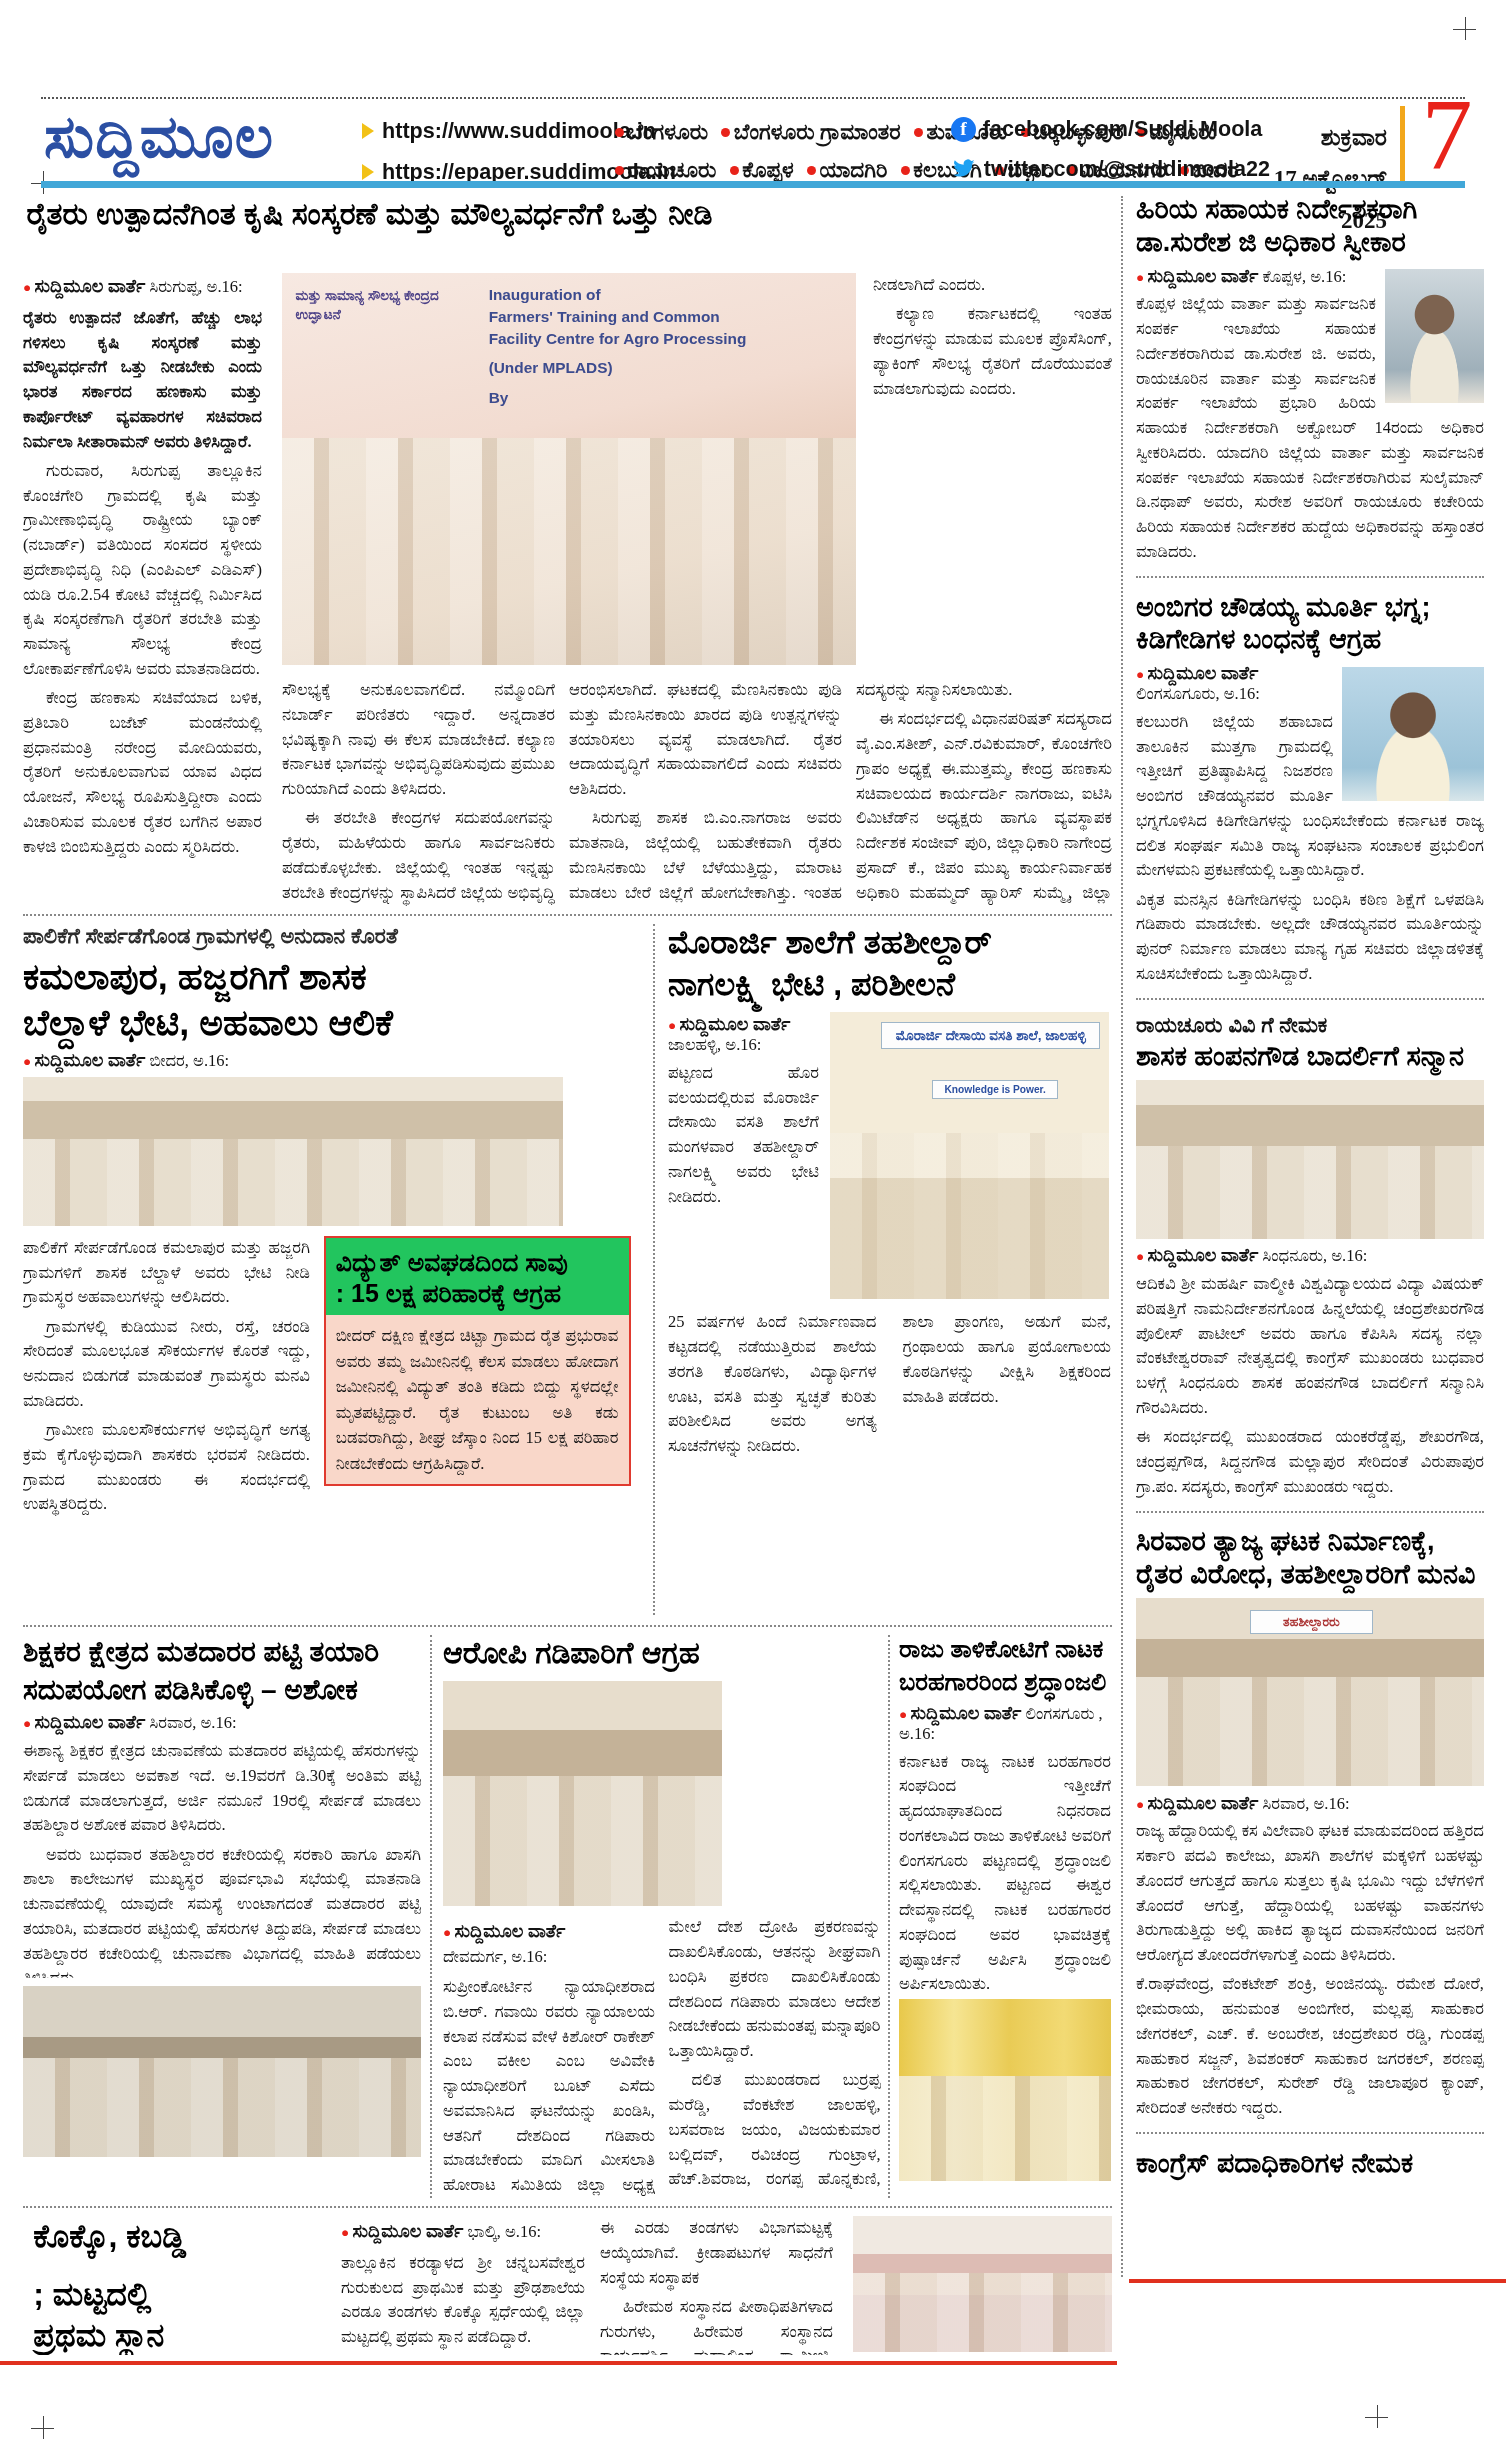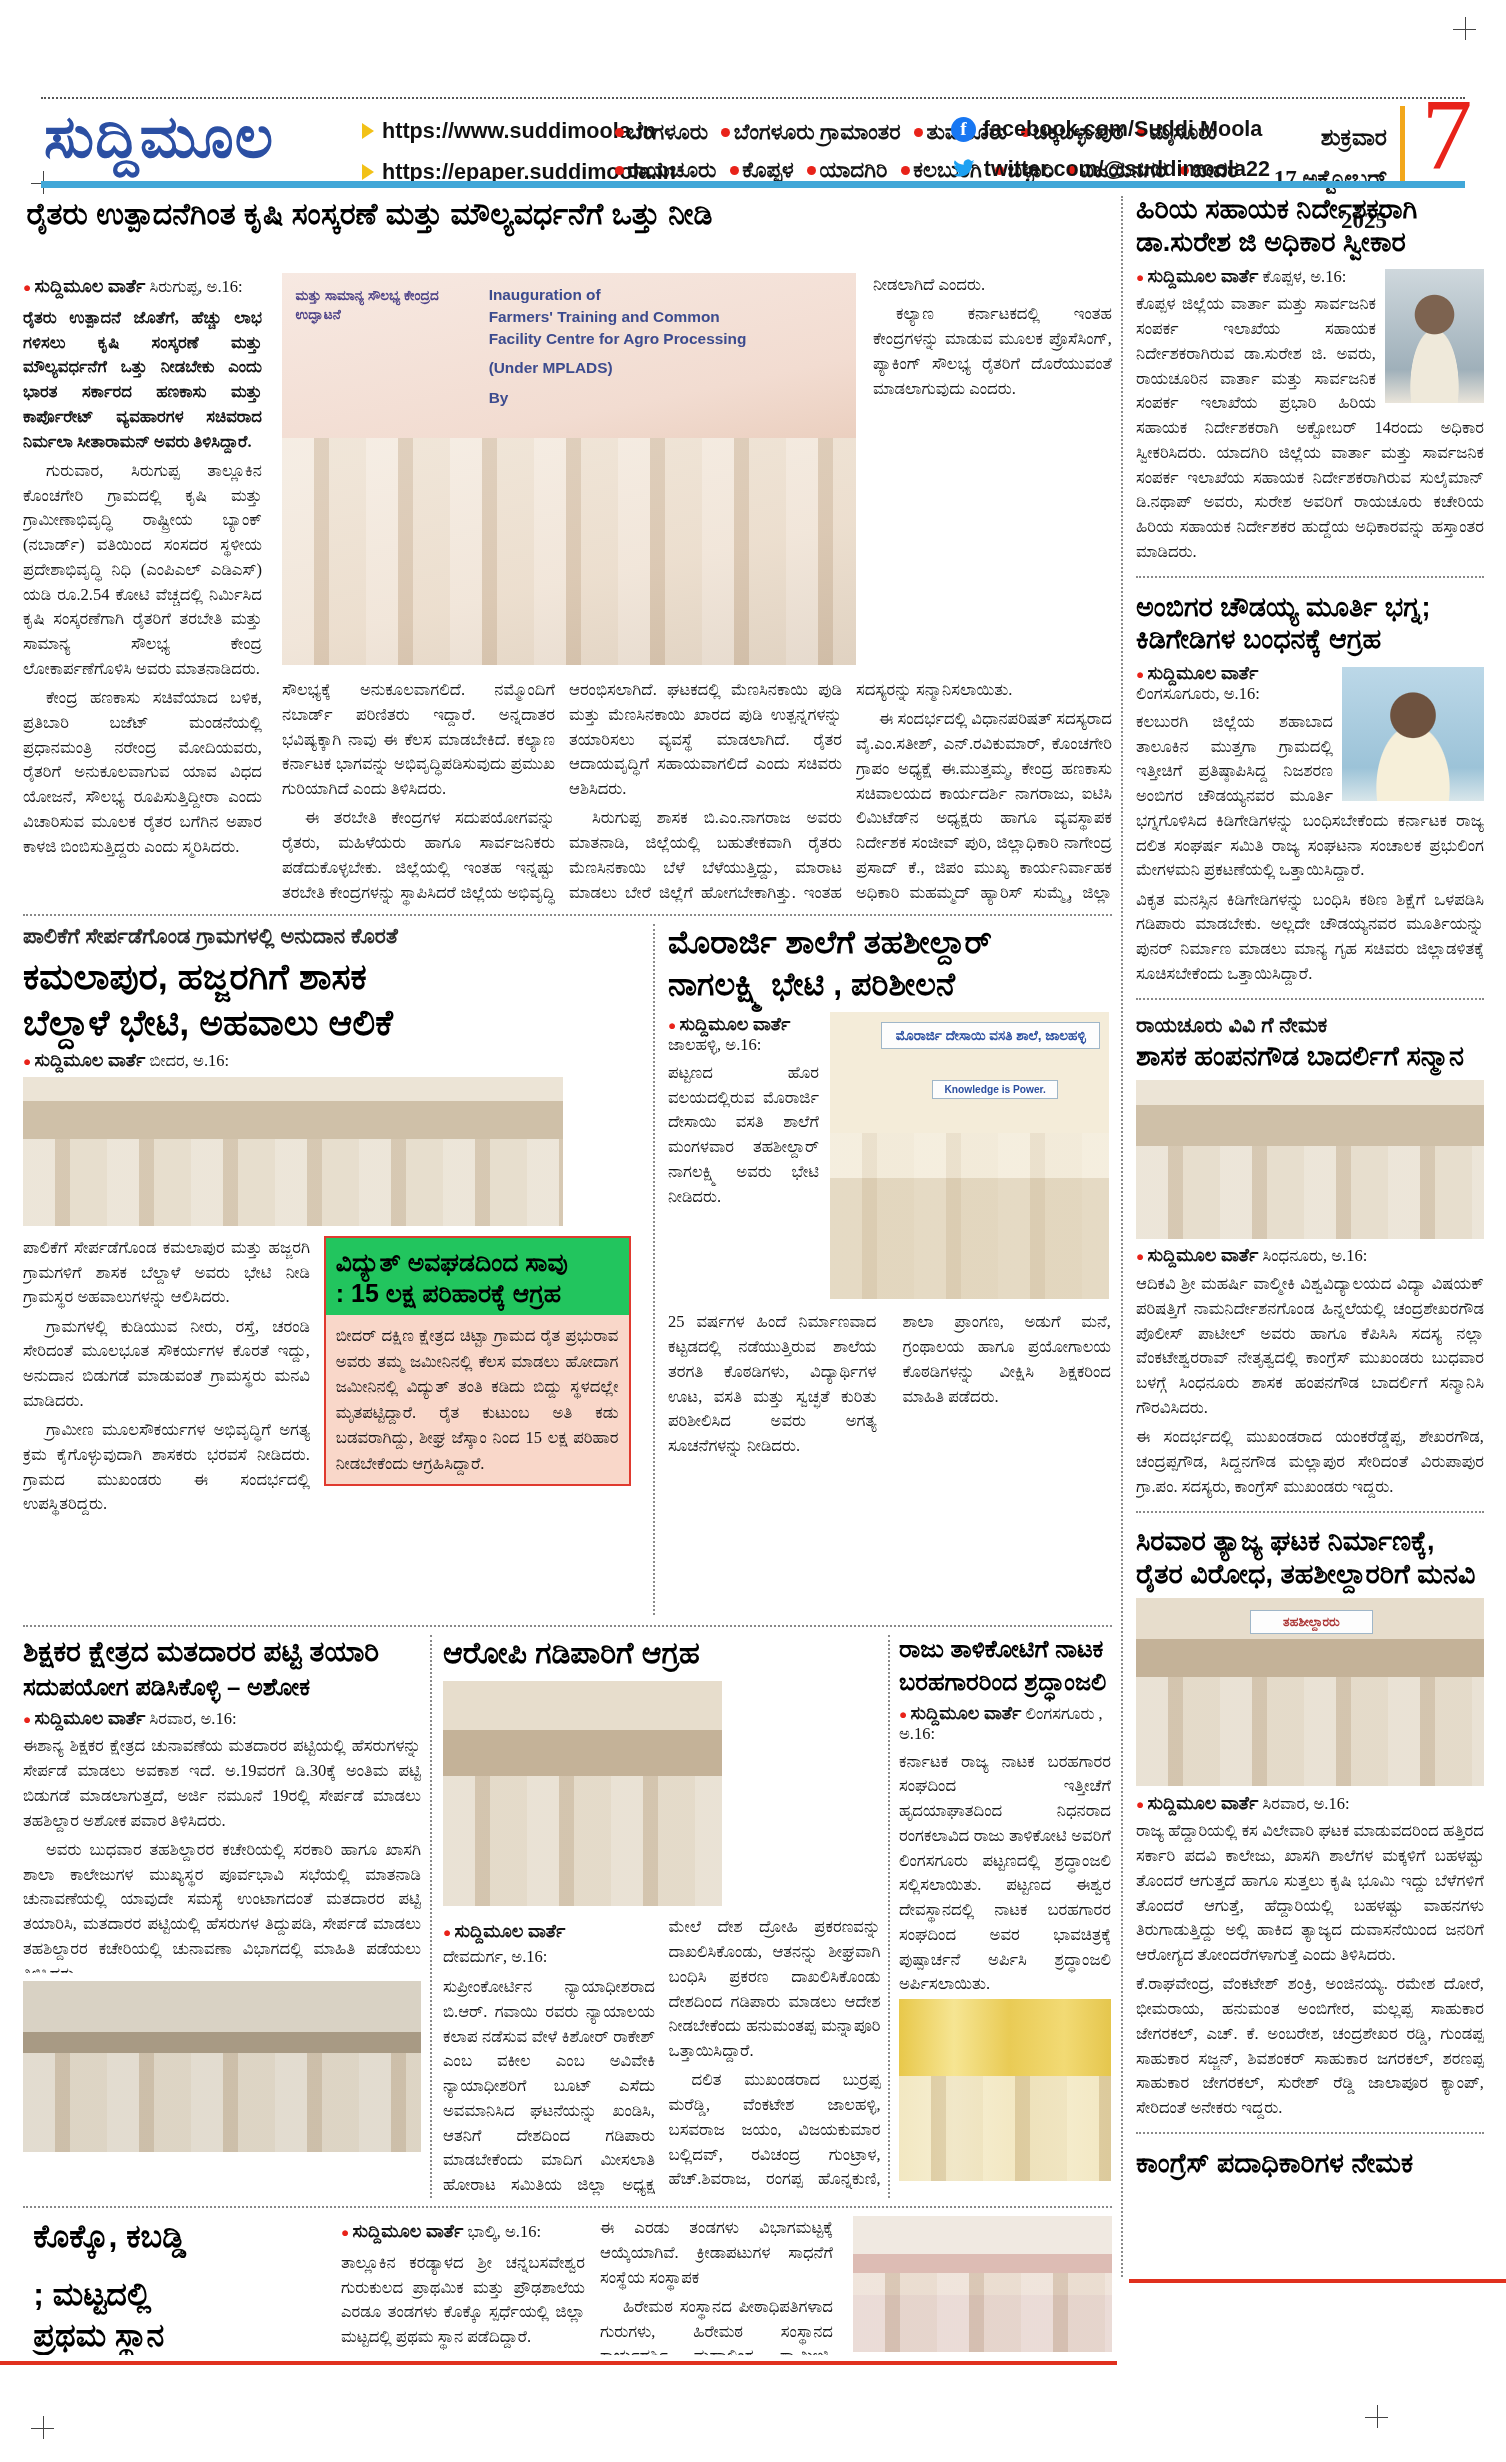--- a/index.html
+++ b/index.html
@@ -238,21 +238,21 @@
       <div class="body-txt" style="width:213px">
         <p class="noind">ಶಾಲಾ ಪ್ರಾಂಗಣ, ಅಡುಗೆ ಮನೆ, ಗ್ರಂಥಾಲಯ ಹಾಗೂ ಪ್ರಯೋಗಾಲಯ ಕೊಠಡಿಗಳನ್ನು ವೀಕ್ಷಿಸಿ ಶಿಕ್ಷಕರಿಂದ ಮಾಹಿತಿ ಪಡೆದರು.</p>
       </div>
     </div>
   </section>
 
   <div class="dotted-h abs" style="left:23px;top:1625px;width:1089px"></div>
 
   <section class="abs" style="left:23px;top:1635px;width:398px;height:563px;overflow:hidden">
     <h2 class="hl" style="font-size:28px;margin:0">ಶಿಕ್ಷಕರ ಕ್ಷೇತ್ರದ ಮತದಾರರ ಪಟ್ಟಿ ತಯಾರಿ</h2>
-    <h2 class="hl" style="font-size:24px;margin:4.5px 0 6.8px">ಸದುಪಯೋಗ ಪಡಿಸಿಕೊಳ್ಳಿ – ಅಶೋಕ</h2>
+    <h2 class="hl" style="font-size:28px;margin:4.5px 0 6.8px">ಸದುಪಯೋಗ ಪಡಿಸಿಕೊಳ್ಳಿ – ಅಶೋಕ</h2>
     <div class="byline">
       <span class="bdot">●</span><b>ಸುದ್ದಿಮೂಲ ವಾರ್ತೆ</b>
       <span>ಸಿರವಾರ, ಅ.16:</span>
     </div>
     <div class="body-txt" style="height:239px;overflow:hidden">
       <p class="noind">ಈಶಾನ್ಯ ಶಿಕ್ಷಕರ ಕ್ಷೇತ್ರದ ಚುನಾವಣೆಯ ಮತದಾರರ ಪಟ್ಟಿಯಲ್ಲಿ ಹೆಸರುಗಳನ್ನು ಸೇರ್ಪಡೆ ಮಾಡಲು ಅವಕಾಶ ಇದೆ. ಅ.19ವರಗೆ ಡಿ.30ಕ್ಕೆ ಅಂತಿಮ ಪಟ್ಟಿ ಬಿಡುಗಡೆ ಮಾಡಲಾಗುತ್ತದೆ, ಅರ್ಜಿ ನಮೂನೆ 19ರಲ್ಲಿ ಸೇರ್ಪಡೆ ಮಾಡಲು ತಹಶಿಲ್ದಾರ ಅಶೋಕ ಪವಾರ ತಿಳಿಸಿದರು.</p>
       <p>ಅವರು ಬುಧವಾರ ತಹಶಿಲ್ದಾರರ ಕಚೇರಿಯಲ್ಲಿ ಸರಕಾರಿ ಹಾಗೂ ಖಾಸಗಿ ಶಾಲಾ ಕಾಲೇಜುಗಳ ಮುಖ್ಯಸ್ಥರ ಪೂರ್ವಭಾವಿ ಸಭೆಯಲ್ಲಿ ಮಾತನಾಡಿ ಚುನಾವಣೆಯಲ್ಲಿ ಯಾವುದೇ ಸಮಸ್ಯೆ ಉಂಟಾಗದಂತೆ ಮತದಾರರ ಪಟ್ಟಿ ತಯಾರಿಸಿ, ಮತದಾರರ ಪಟ್ಟಿಯಲ್ಲಿ ಹೆಸರುಗಳ ತಿದ್ದುಪಡಿ, ಸೇರ್ಪಡೆ ಮಾಡಲು ತಹಶಿಲ್ದಾರರ ಕಚೇರಿಯಲ್ಲಿ ಚುನಾವಣಾ ವಿಭಾಗದಲ್ಲಿ ಮಾಹಿತಿ ಪಡೆಯಲು ತಿಳಿಸಿದರು.</p>
 
     </div>
     <div class="ph ph-meeting" style="width:398px;height:171px;margin-top:8px"></div>

